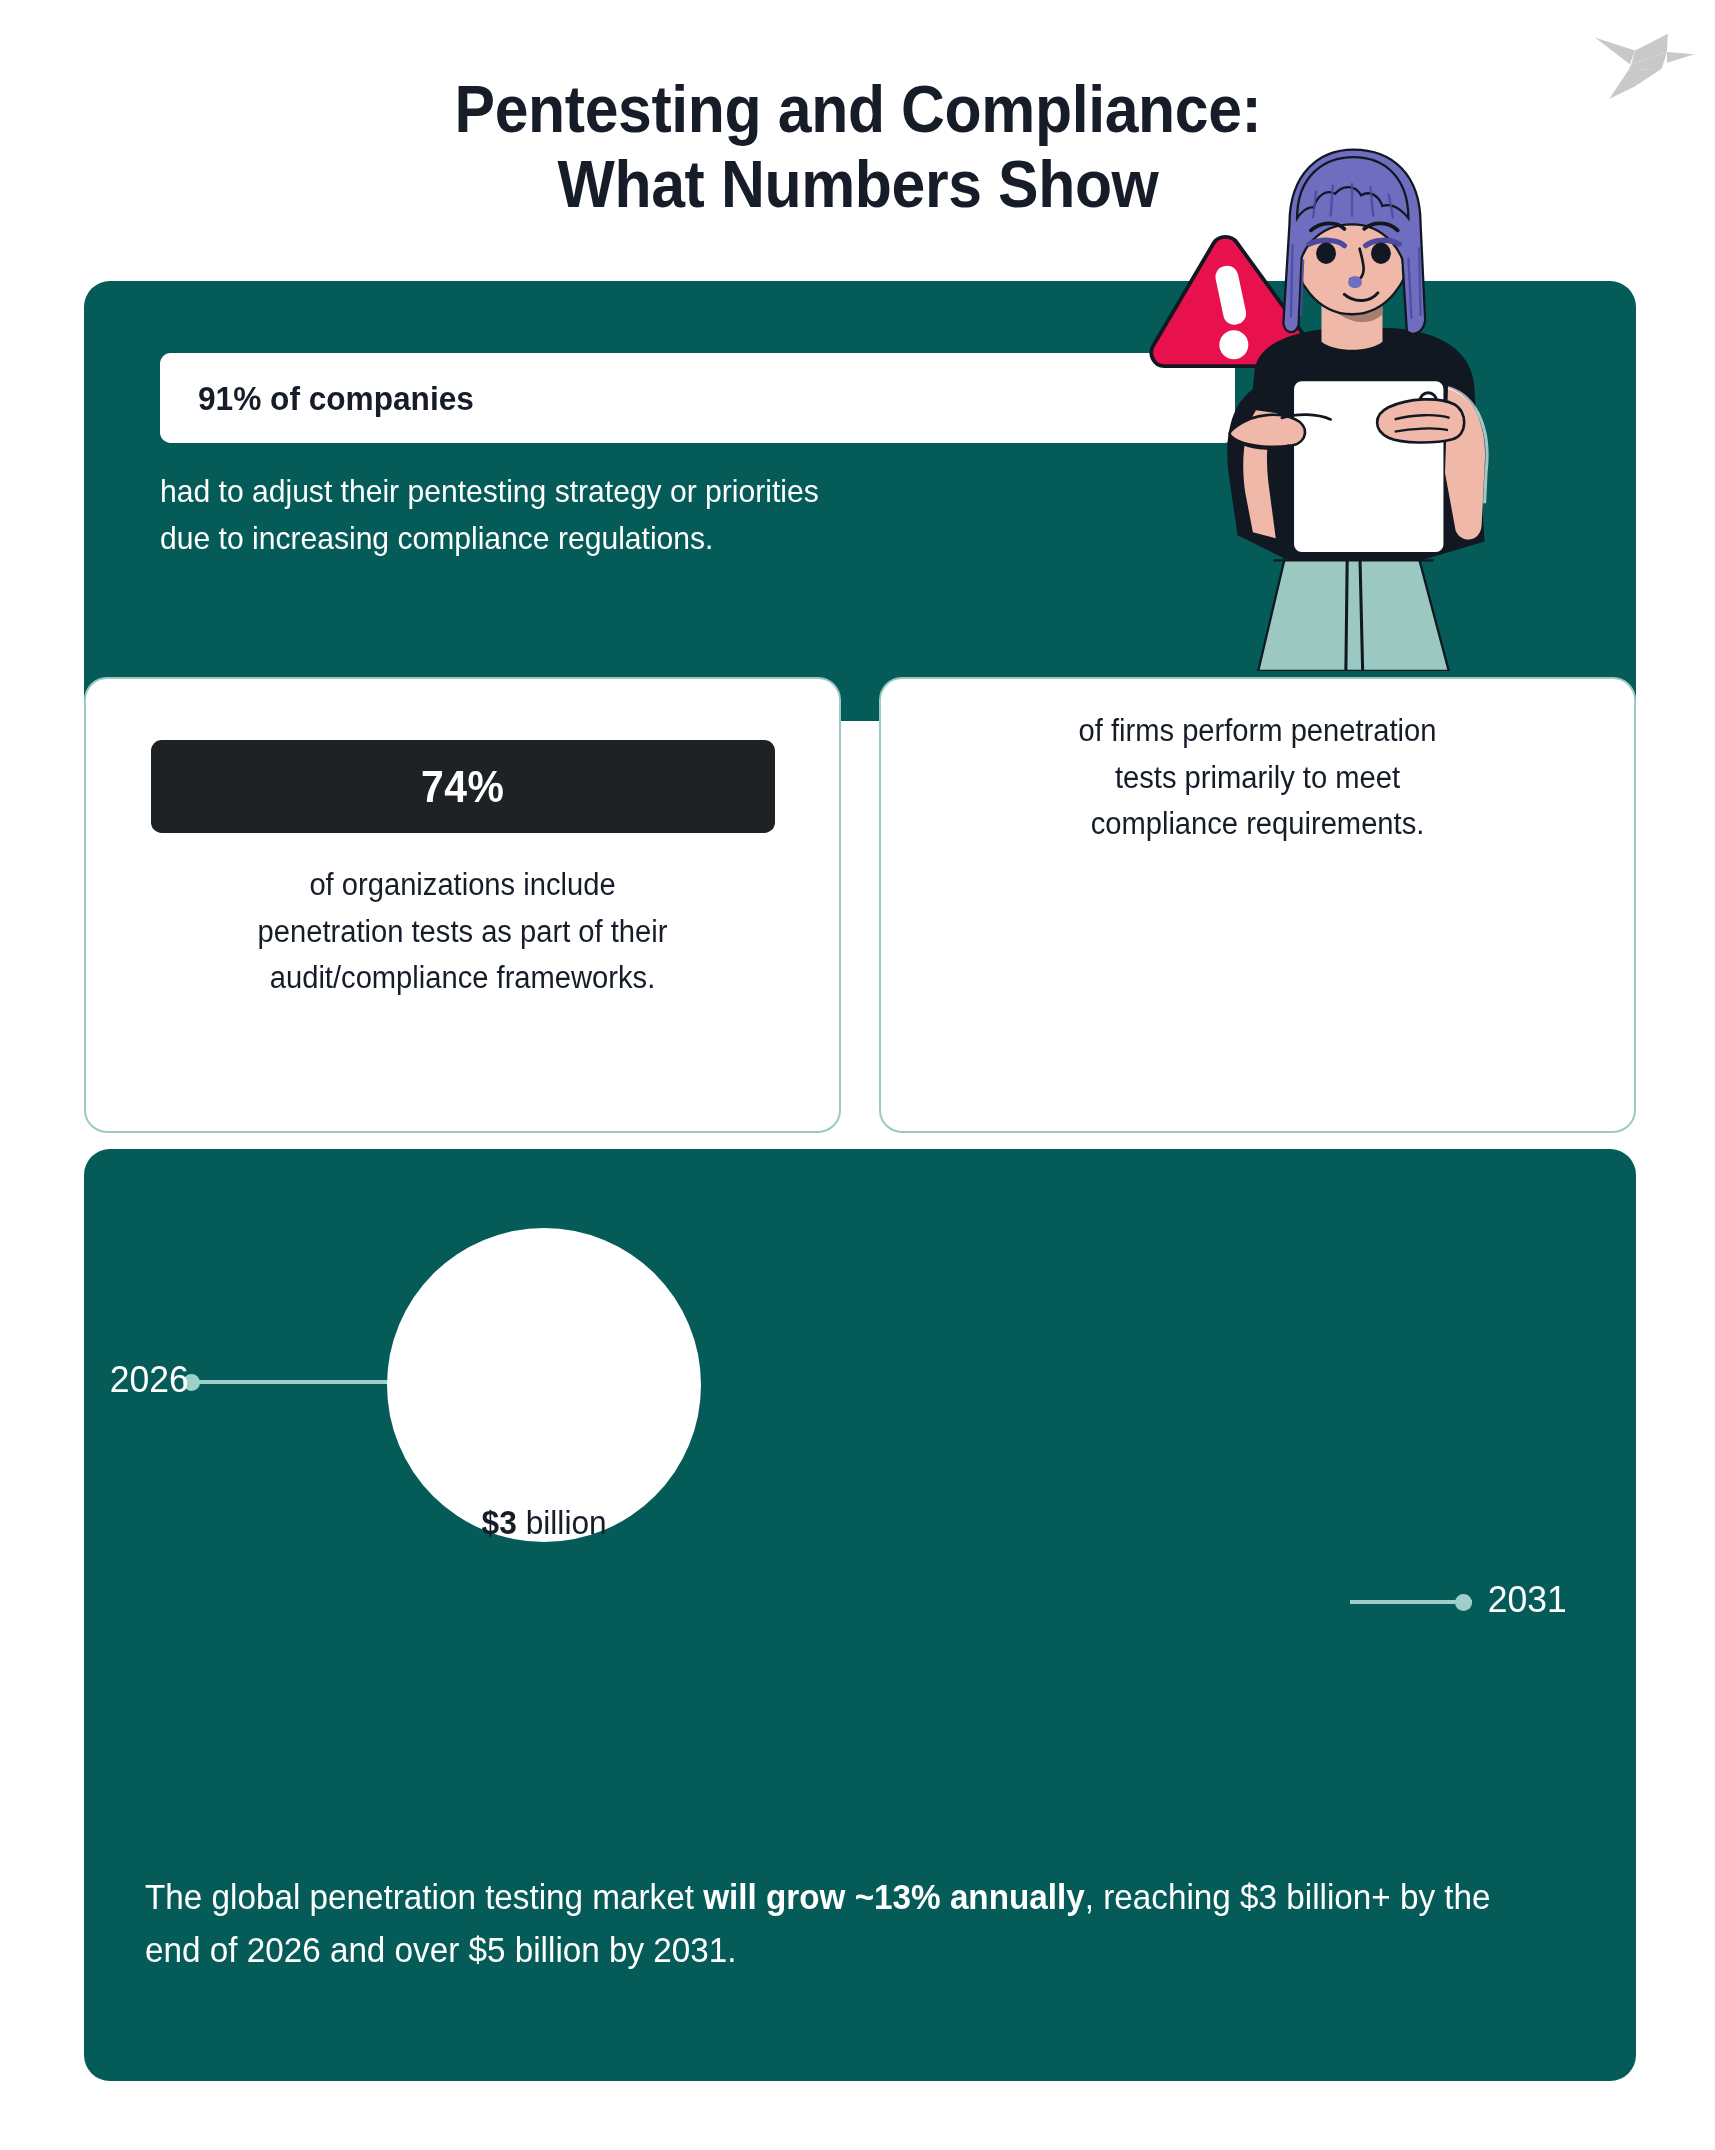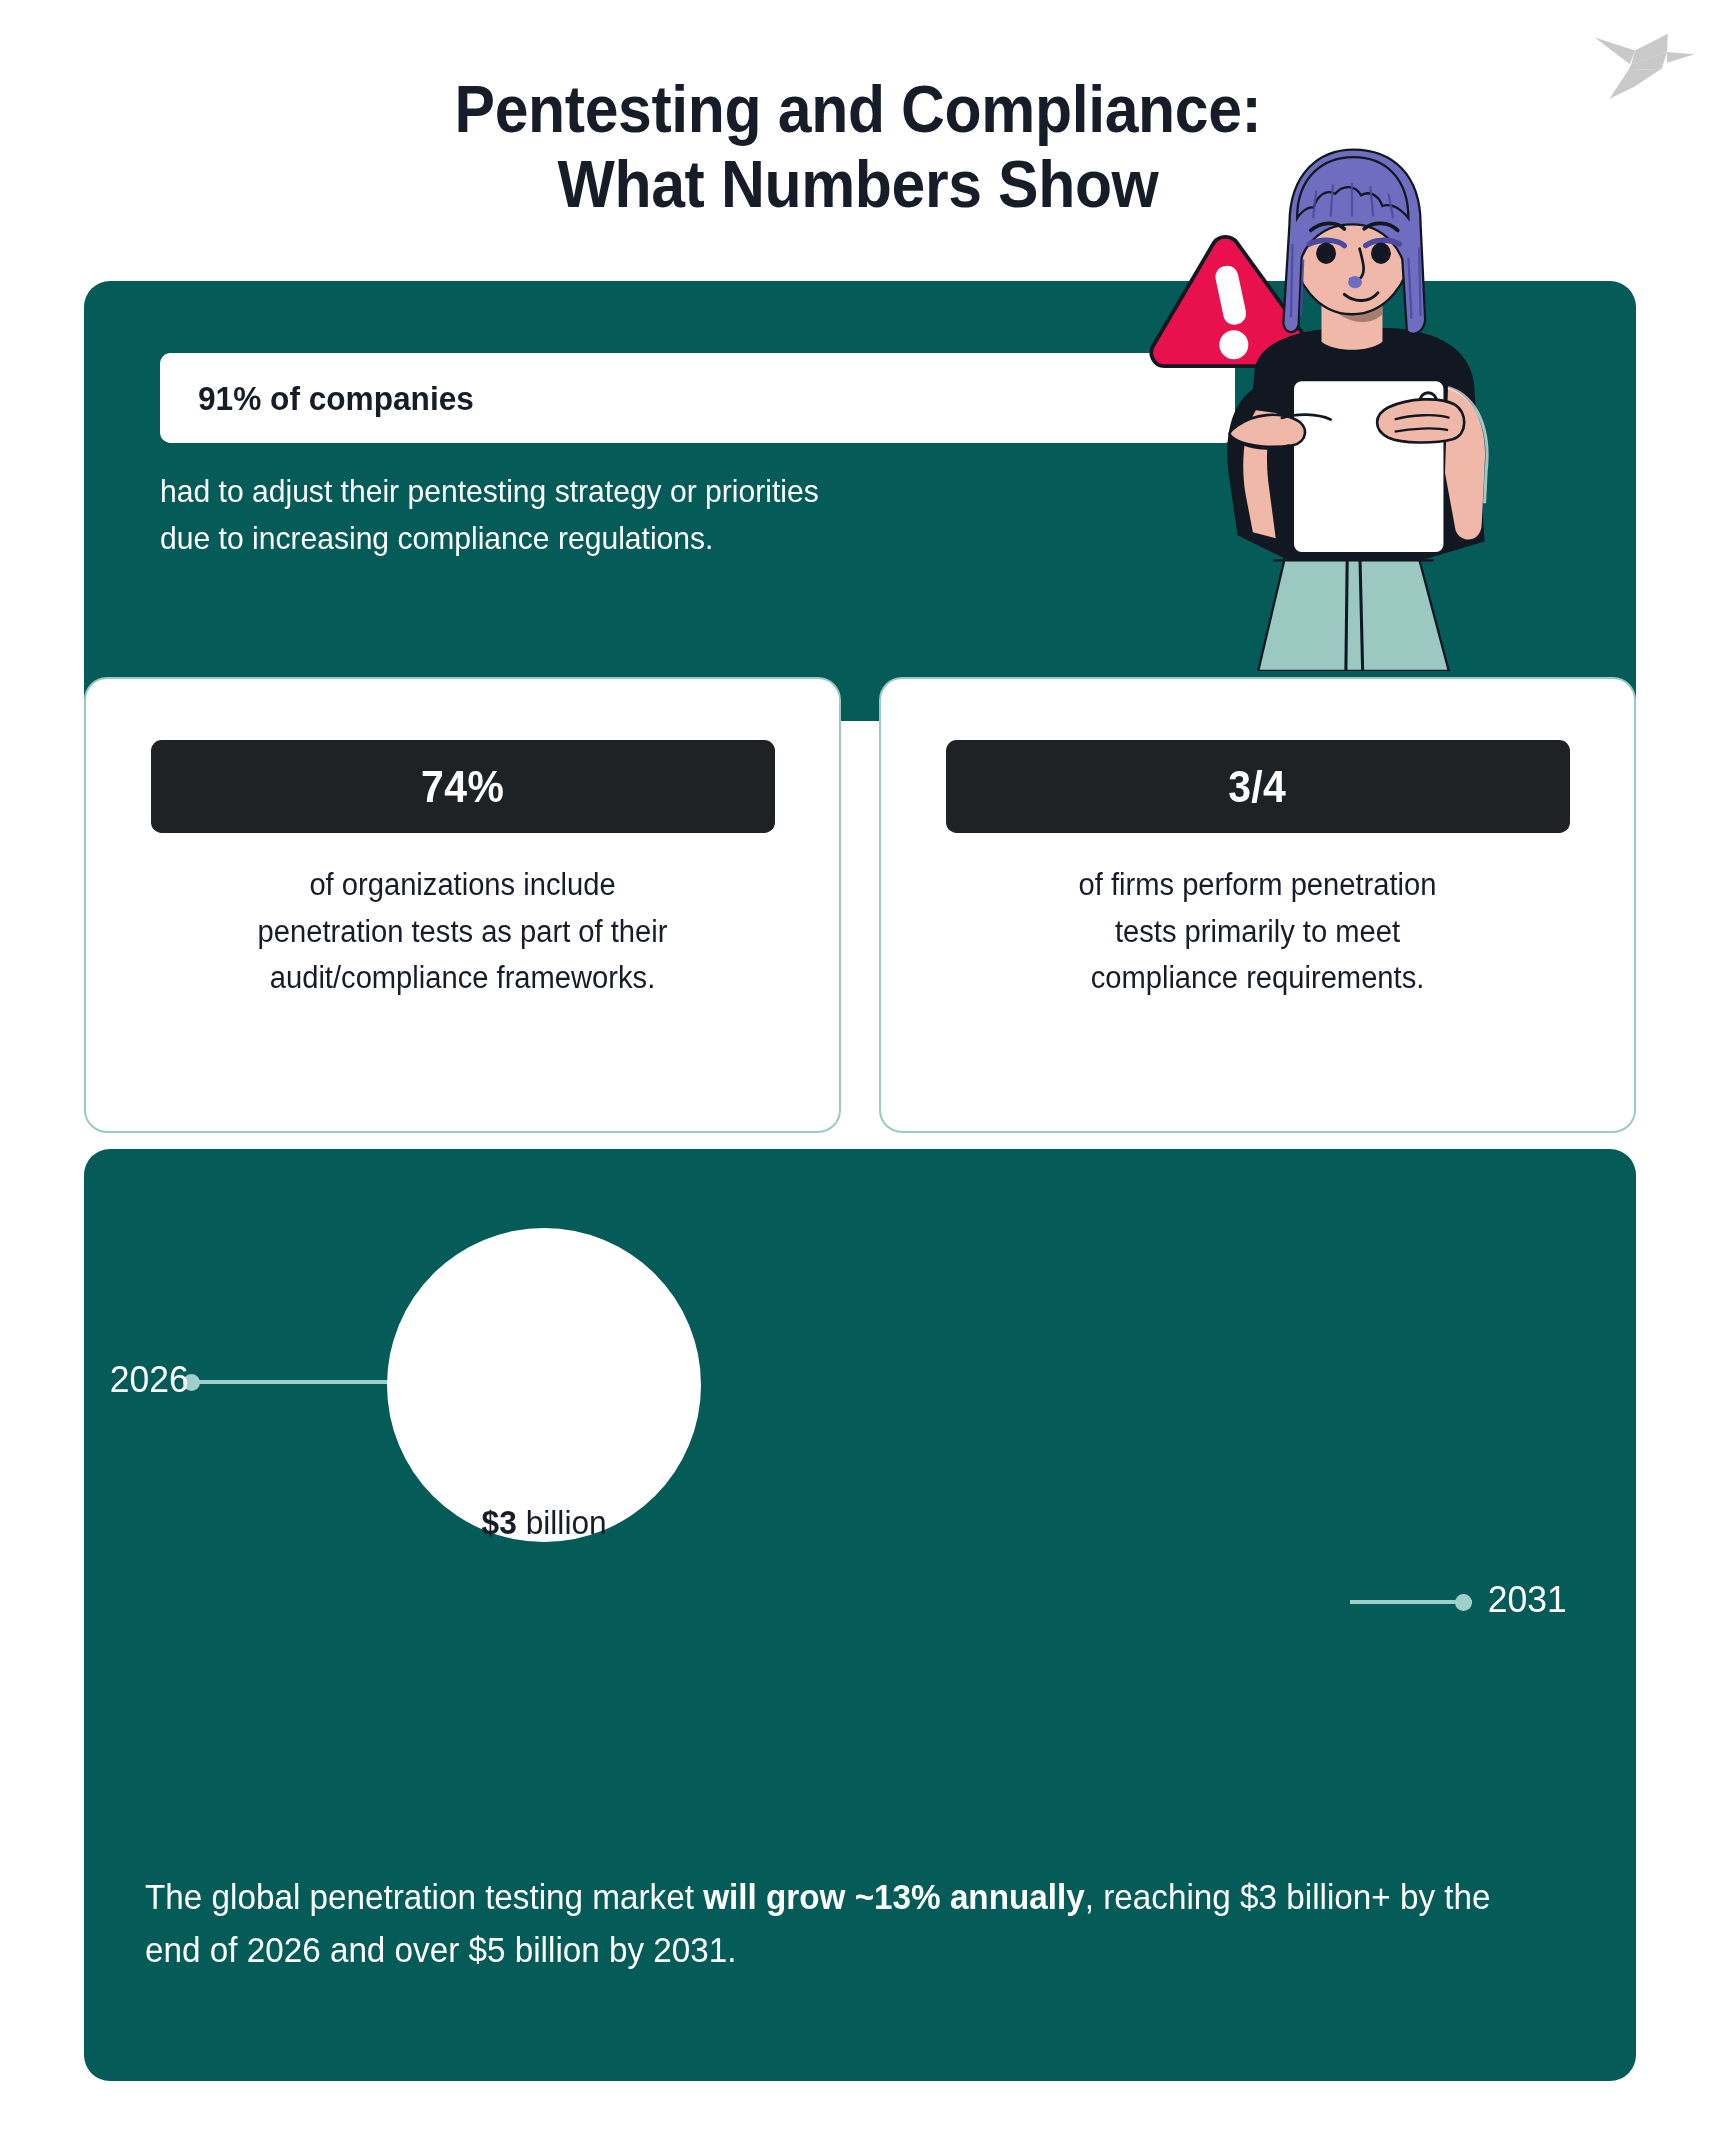--- a/index.html
+++ b/index.html
@@ -330,23 +330,20 @@
     <span class="num">74%</span>
   </div>
   <div class="stat-desc">
     <span class="ln">of organizations include</span>
     <span class="ln">penetration tests as part of their</span>
     <span class="ln">audit/compliance frameworks.</span>
   </div>
 </section>
 
 <section class="stat-card" id="stat-card-34">
-  <div class="stat-chip">
-    <span class="num">3/4</span>
-  </div>
   <div class="stat-desc">
     <span class="ln">of firms perform penetration</span>
     <span class="ln">tests primarily to meet</span>
     <span class="ln">compliance requirements.</span>
   </div>
 </section>
 
 <section id="panel-bottom">
 
   <div class="connector" id="conn-2026" style="left:99px; top:231px; width:206px;">

